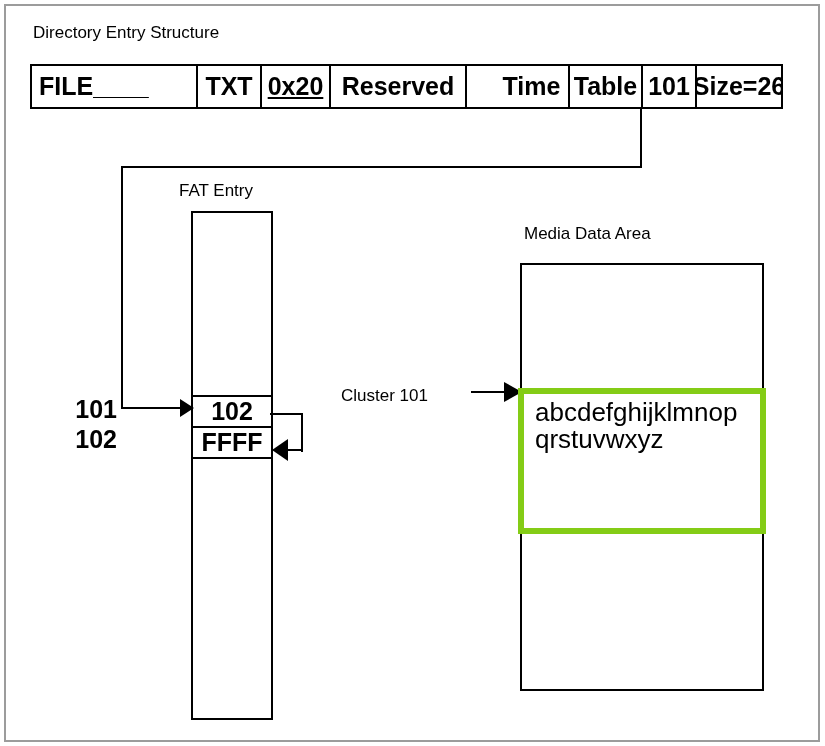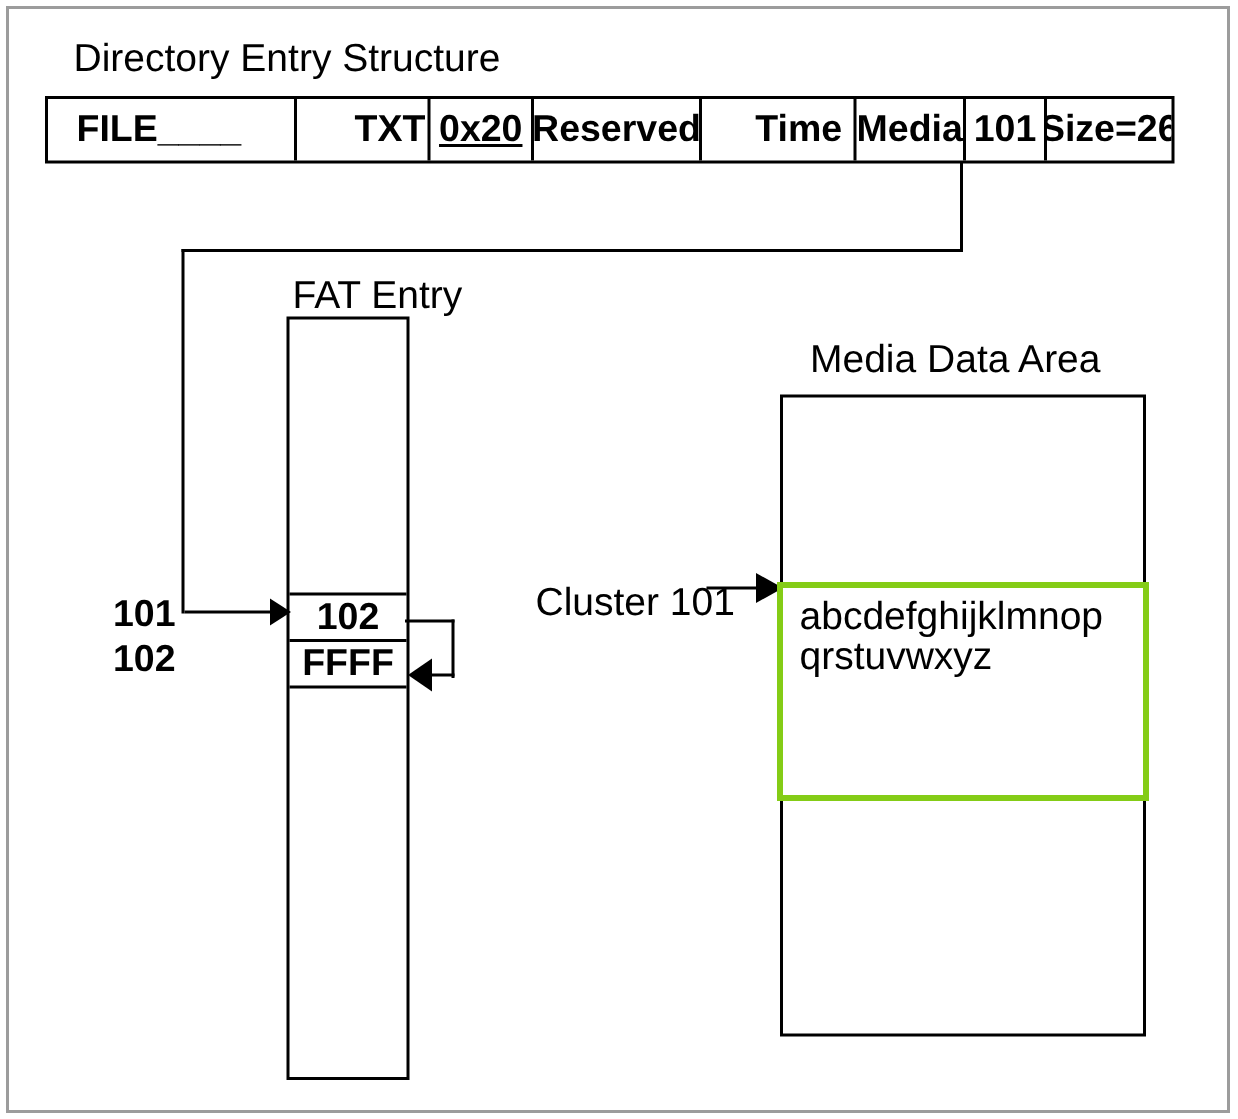--- a/index.html
+++ b/index.html
@@ -12,41 +12,41 @@
     color: #000000;
     overflow: hidden;
   }
   .frame {
     position: absolute;
     left: 4px; top: 4px;
     width: 816px; height: 738px;
     border: 2px solid #9c9c9c;
     box-sizing: border-box;
   }
-  .label { position: absolute; font-size: 26px; white-space: nowrap; margin-left: 16px; }
+  .label { position: absolute; font-size: 17px; white-space: nowrap; }
   .bold-label { position: absolute; font-size: 25px; font-weight: bold; white-space: nowrap; }
 
   
   .dir-table {
     position: absolute;
     left: 30px; top: 64px;
     width: 753px; height: 45px;
     border: 2px solid #000;
     box-sizing: border-box;
     display: flex;
   }
   .dir-cell {
     box-sizing: border-box;
     border-right: 2px solid #000;
     font-size: 25px; font-weight: bold;
     display: flex; align-items: center; justify-content: center;
     white-space: nowrap; overflow: hidden;
   }
   .dir-cell:last-child { border-right: none; flex: 1; }
-  .dir-cell.name { justify-content: flex-start; padding-left: 19px; }
+  .dir-cell.name { justify-content: flex-start; padding-left: 7px; }
 
   
   .line { position: absolute; background: #000; }
 
   
   .arr { position: absolute; width: 0; height: 0; }
   .arr.right-sm { border-top: 9px solid transparent; border-bottom: 9px solid transparent; border-left: 14px solid #000; }
   .arr.right-lg { border-top: 10px solid transparent; border-bottom: 10px solid transparent; border-left: 18px solid #000; }
   .arr.left-md  { border-top: 11px solid transparent; border-bottom: 11px solid transparent; border-right: 16px solid #000; }
 
@@ -74,42 +74,42 @@
     position: absolute;
     left: 520px; top: 263px;
     width: 244px; height: 428px;
     border: 2px solid #000;
     box-sizing: border-box;
   }
   .cluster-box {
     position: absolute;
     left: 518px; top: 388px;
     width: 248px; height: 146px;
-    border: 4px solid #84cc16;
+    border: 6px solid #84cc16;
     box-sizing: border-box;
     padding: 5px 0 0 11px;
     font-size: 26px;
     line-height: 27px;
   }
 </style>
 </head>
 <body>
 
 <div class="page">
   <div class="frame"></div>
 
   <div class="label" style="left:33px; top:23px;">Directory Entry Structure</div>
 
   <div class="dir-table">
     <div class="dir-cell name" style="width:166px;">FILE____</div>
-    <div class="dir-cell" style="width:52px;margin-left:37px;">TXT</div>
+    <div class="dir-cell" style="width:64px;">TXT</div>
     <div class="dir-cell" style="width:69px;text-decoration:underline;">0x20</div>
-    <div class="dir-cell" style="width:112px;text-align:right;">Reserved</div>
+    <div class="dir-cell" style="width:136px;text-align:right;">Reserved</div>
     <div class="dir-cell" style="width:75px;margin-left:28px;">Time</div>
-    <div class="dir-cell" style="width:73px;">Media</div>
+    <div class="dir-cell" style="width:73px;">Table</div>
     <div class="dir-cell" style="width:54px;">101</div>
     <div class="dir-cell">Size=26</div>
   </div>
 
   <div class="line" style="left:640px; top:108px; width:2px; height:60px;"></div>
   <div class="line" style="left:121px; top:166px; width:521px; height:2px;"></div>
   <div class="line" style="left:121px; top:166px; width:2px; height:243px;"></div>
   <div class="line" style="left:123px; top:407px; width:57px; height:2px;"></div>
   <div class="arr right-sm" style="left:180px; top:399px;"></div>
 

